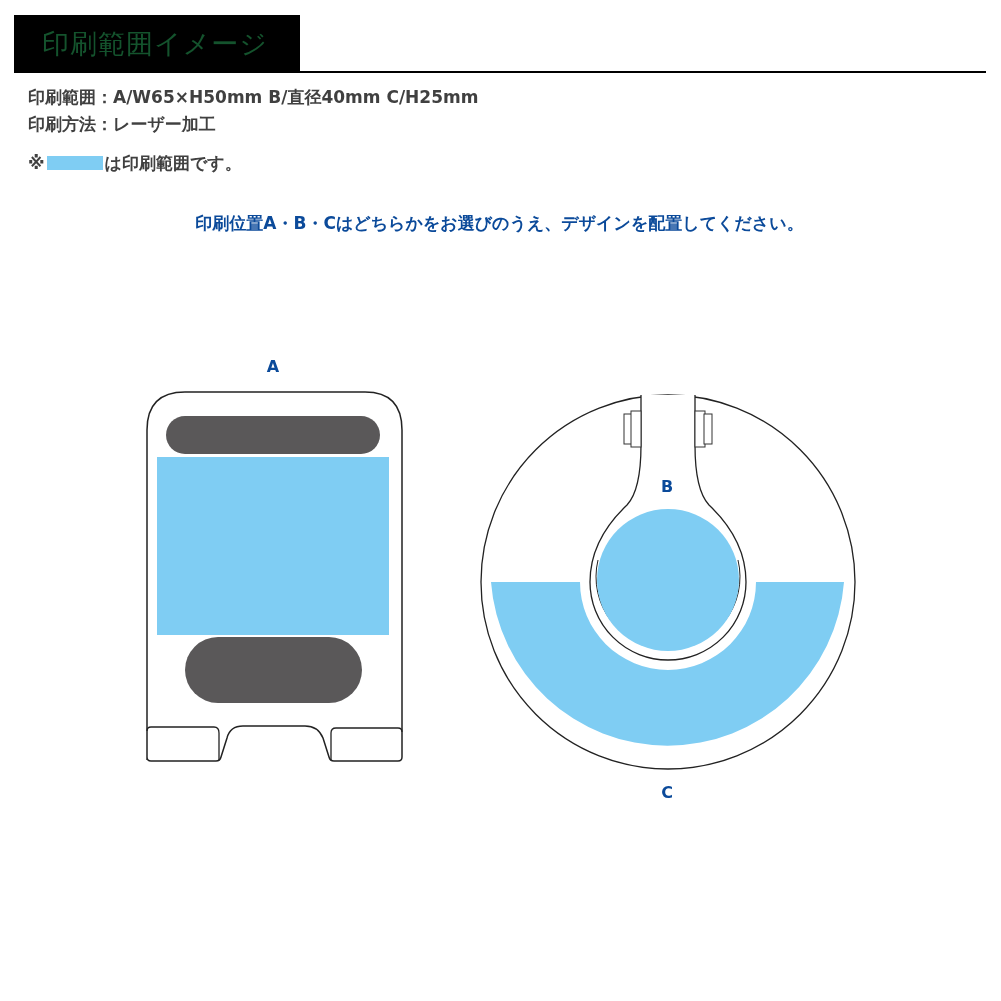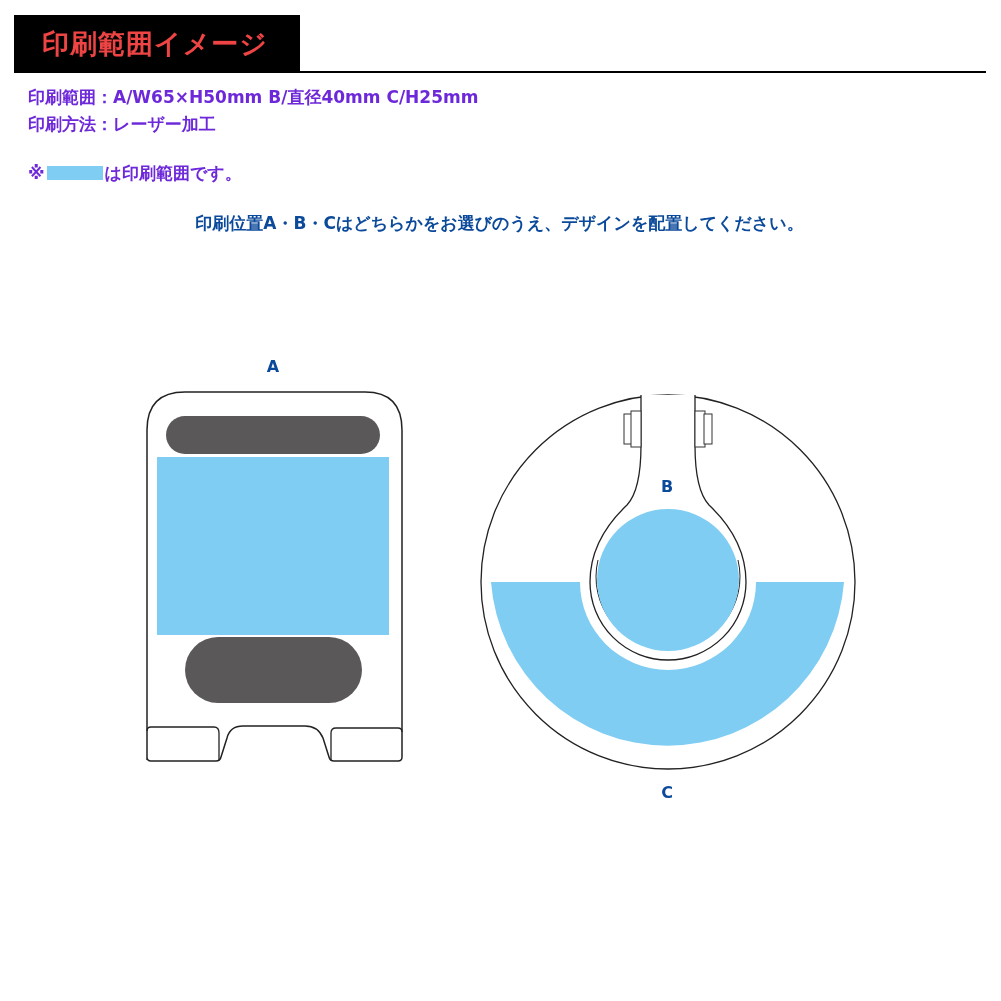--- a/index.html
+++ b/index.html
@@ -1,37 +1,37 @@
 <!DOCTYPE html>
 <html><head>
 <meta charset="utf-8">
 <style>
   html, body { margin:0; padding:0; background:#ffffff; }
   body { width:1001px; height:1001px; position:relative; overflow:hidden;
          font-family:"DejaVu Sans", "Liberation Sans", sans-serif; color:#111; }
   .title-bar { position:absolute; left:14px; top:15px; width:286px; height:58px; background:#000; }
-  .title-text { position:absolute; left:42px; top:26px; color:#ef4444; font-size:27px; font-weight:bold; letter-spacing:1px; }
+  .title-text { position:absolute; left:42px; top:26px; color:#14532d; font-size:27px; font-weight:normal; letter-spacing:1px; }
   .rule { position:absolute; left:300px; top:71px; width:686px; height:2px; background:#000; }
-  .spec { position:absolute; left:28px; font-size:17px; font-weight:bold; color:#6d28d9; white-space:nowrap; }
+  .spec { position:absolute; left:28px; font-size:17px; font-weight:bold; color:#404040; white-space:nowrap; }
   .swatch { display:inline-block; width:56px; height:14px; background:#7fcdf3; vertical-align:-1px; margin:0 2px; }
   .instruction { position:absolute; left:0; width:999px; top:212px; text-align:center;
                  font-size:17px; font-weight:bold; color:#0b4a9a; }
   .label { position:absolute; font-size:16px; font-weight:bold; color:#0b4a9a; transform:translateX(-50%); }
   svg { position:absolute; left:0; top:0; }
 </style>
 </head>
 <body>
 
 <div class="title-bar"></div>
 <div class="title-text">印刷範囲イメージ</div>
 <div class="rule"></div>
 
 <div class="spec" style="top:86px;">印刷範囲：A/W65×H50mm B/直径40mm C/H25mm</div>
 <div class="spec" style="top:113px;">印刷方法：レーザー加工</div>
-<div class="spec" style="top:162px;">
+<div class="spec" style="top:152px;">
   <span>※</span><span class="swatch"></span><span>は印刷範囲です。</span>
 </div>
 
 <div class="instruction">印刷位置A・B・Cはどちらかをお選びのうえ、デザインを配置してください。</div>
 
 <svg width="1001" height="1001" viewBox="0 0 1001 1001">
 
   <g>
     <path d="M147,760 L147,430 Q147,392 185,392 L365,392 Q402,392 402,430 L402,757 Q402,761 398,761 L334,761 Q330,761 329,757 L323,738 Q318,726 305,726 L243,726 Q230,726 227,738 L221,757 Q220,761 216,761 L151,761 Q147,761 147,757 Z" fill="#fff" stroke="#222" stroke-width="1.5"></path>
     <rect x="166" y="416" width="214" height="38" rx="19" fill="#5a5859"></rect>

